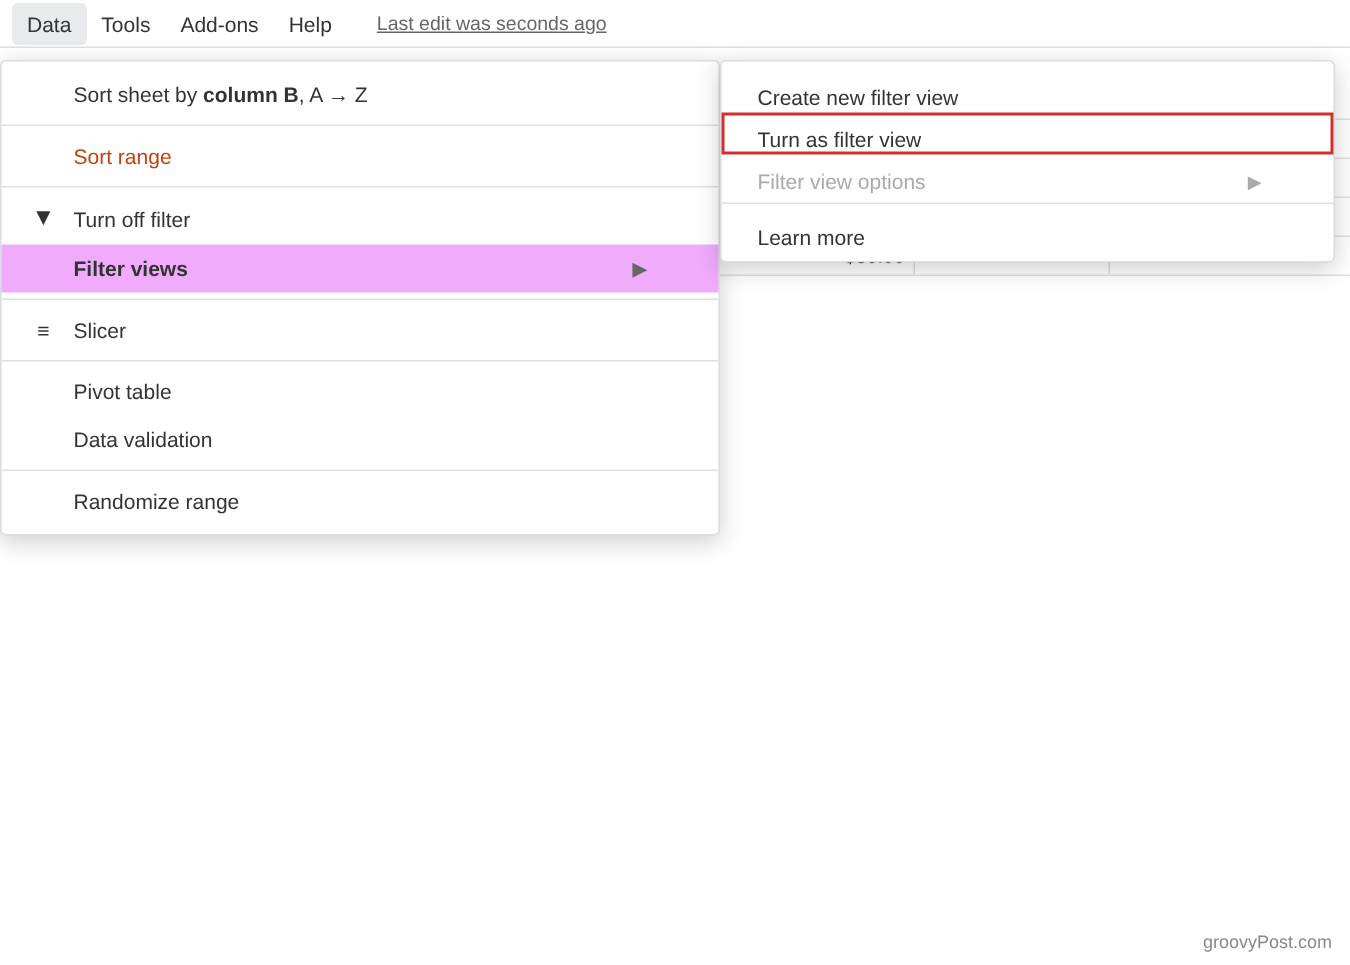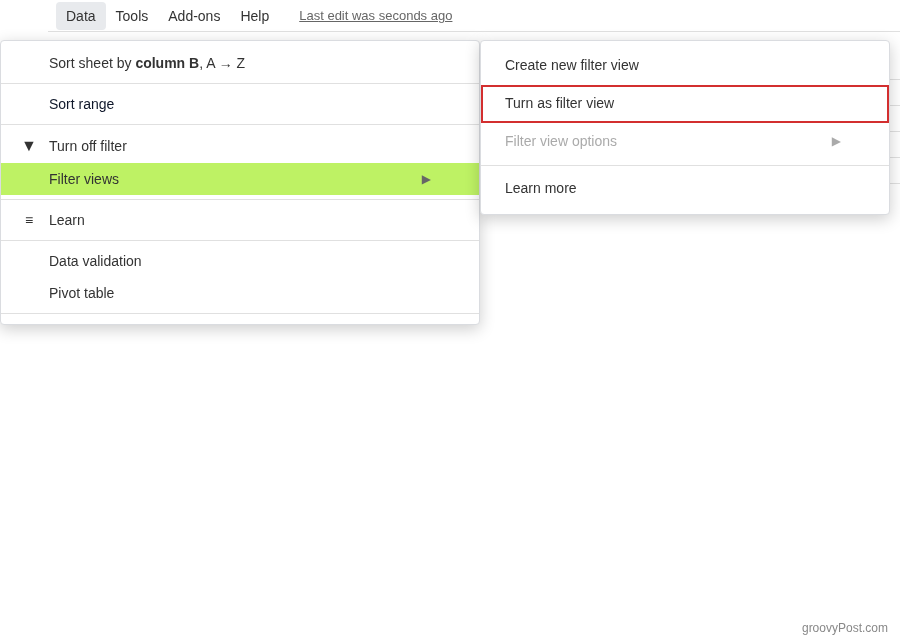--- a/index.html
+++ b/index.html
@@ -24,21 +24,20 @@
     .menu-bar {
       position: absolute;
       top: 0; left: 0; right: 0;
       height: 32px;
       background: #fff;
       border-bottom: 1px solid #e0e0e0;
       display: flex;
       align-items: center;
       padding: 0 8px;
       z-index: 10;
-      margin-left: 48px;
     }
 
     .menu-item {
       padding: 6px 10px;
       font-size: 14px;
       cursor: pointer;
       border-radius: 4px;
       color: #333;
     }
     .menu-item.active {
@@ -169,22 +168,22 @@
 
     .data-menu-item {
       padding: 8px 48px 8px 16px;
       cursor: pointer;
       color: #333;
       display: flex;
       align-items: center;
       font-size: 14px;
       white-space: nowrap;
     }
-    .data-menu-item.disabled { color: #0f172a; cursor: default; text-align: center; }
-    .data-menu-item.active-item { background: #bef264; }
+    .data-menu-item.disabled { color: #c2410c; cursor: default; text-align: center; }
+    .data-menu-item.active-item { background: #f0abfc; font-weight: bold; }
 
     .data-menu-item .item-icon {
       width: 24px;
       margin-right: 8px;
       display: flex;
       align-items: center;
       justify-content: center;
       flex-shrink: 0;
     }
 
@@ -208,21 +207,21 @@
       width: 410px;
       background: #fff;
       box-shadow: 0 4px 16px rgba(0,0,0,0.2);
       border: 1px solid #dadce0;
       border-radius: 4px;
       z-index: 101;
       padding: 6px 0;
     }
 
     .submenu-item {
-      padding: 10px 48px 12px 24px;
+      padding: 10px 48px 2px 24px;
       cursor: pointer;
       color: #333;
       font-size: 14px;
       display: flex;
       align-items: center;
       white-space: nowrap;
     }
     .submenu-item.disabled { color: #aaa; cursor: default; }
     .submenu-item.highlighted {
       outline: 2px solid #d32f2f;
@@ -338,37 +337,41 @@
   <div class="data-menu-item active-item">
     <span class="item-icon"></span>
     <span>Filter views</span>
     <span class="arrow">▶</span>
   </div>
 
   <div class="data-menu-divider"></div>
 
   <div class="data-menu-item">
     <span class="item-icon" style="font-size:14px;">≡</span>
-    <span>Learn</span>
-  </div>
-
-  <div class="data-menu-divider"></div>
+    <span>Slicer</span>
+  </div>
+
+  <div class="data-menu-divider"></div>
+
+  <div class="data-menu-item">
+    <span class="item-icon"></span>
+    <span>Pivot table</span>
+  </div>
 
   <div class="data-menu-item">
     <span class="item-icon"></span>
     <span>Data validation</span>
   </div>
 
-  <div class="data-menu-item">
-    <span class="item-icon"></span>
-    <span>Pivot table</span>
-  </div>
-
-  <div class="data-menu-divider"></div>
-
+  <div class="data-menu-divider"></div>
+
+  <div class="data-menu-item">
+    <span class="item-icon"></span>
+    <span>Randomize range</span>
+  </div>
 </div>
 
 <div class="filter-views-submenu">
 
   <div class="submenu-item">
     <span>Create new filter view</span>
   </div>
 
   <div class="submenu-item highlighted">
     <span>Turn as filter view</span>

